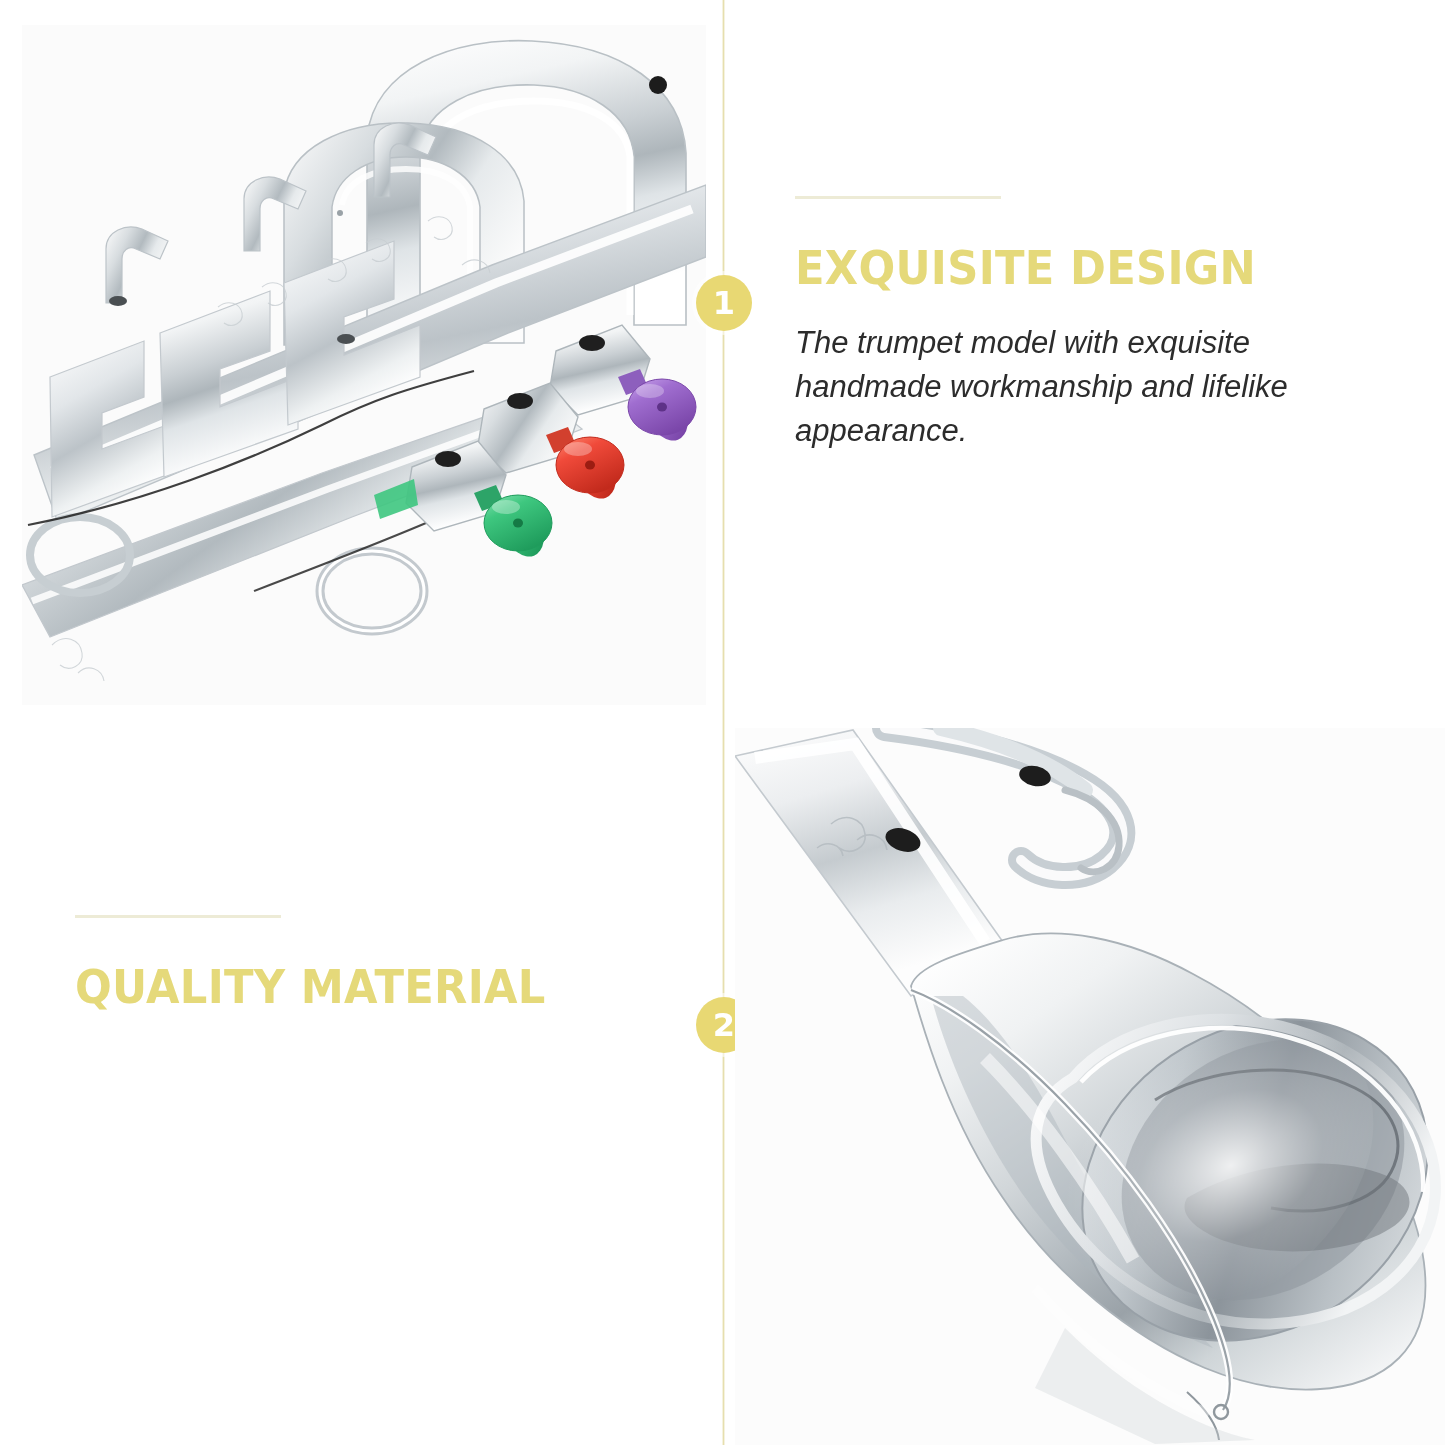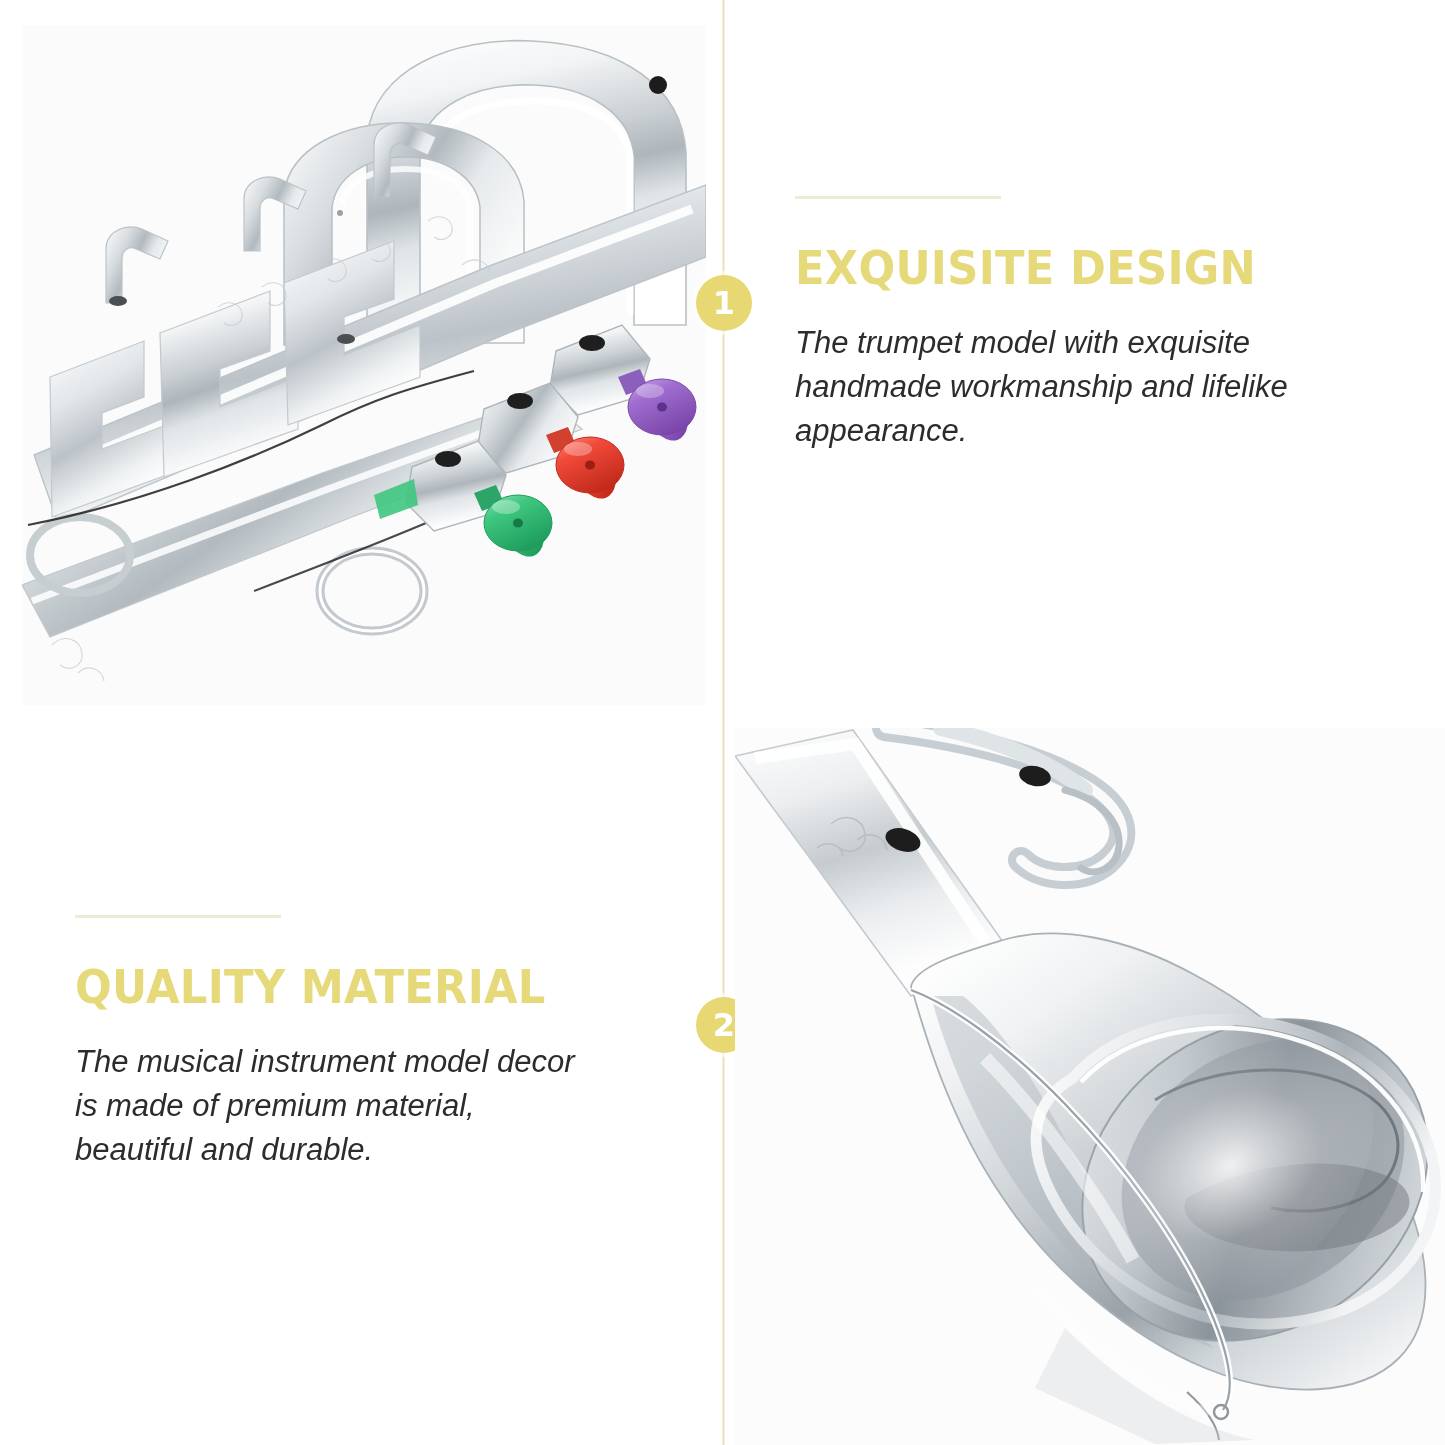--- a/index.html
+++ b/index.html
@@ -244,21 +244,20 @@
     <div class="rule"></div>
     <h2 class="heading">EXQUISITE DESIGN</h2>
     <p class="body-copy">The trumpet model with exquisite handmade workmanship and lifelike appearance.</p>
   </div>
 
   <div class="badge badge-1">1</div>
 
   <div class="textblock tb-2">
     <div class="rule"></div>
     <h2 class="heading">QUALITY MATERIAL</h2>
-    <p class="body-copy">The musical instrument model decor is made of premium material, beautiful and durable.</p>
   </div>
 
   <div class="badge badge-2">2</div>
 
   <div class="photo photo-bell">
     <svg viewBox="0 0 710 717" preserveAspectRatio="xMidYMid slice" aria-hidden="true">
       <defs>
         <linearGradient id="bellFace" x1="0.1" y1="0" x2="0.9" y2="1">
           <stop offset="0%" stop-color="#ffffff"></stop>
           <stop offset="18%" stop-color="#f0f2f3"></stop>

